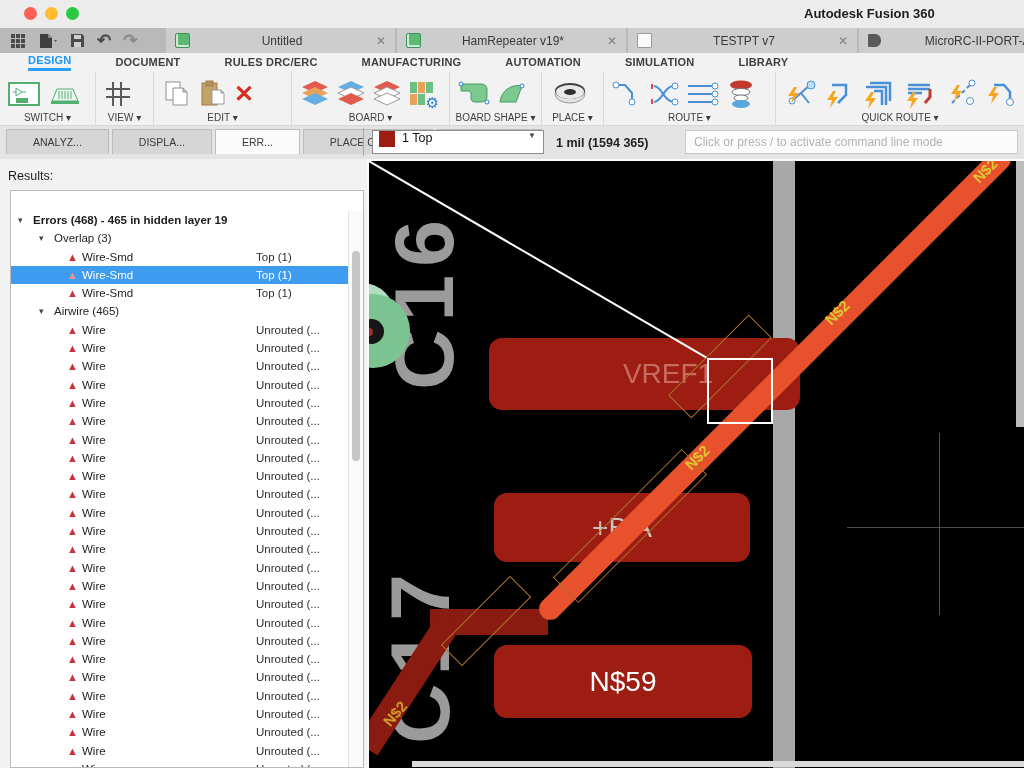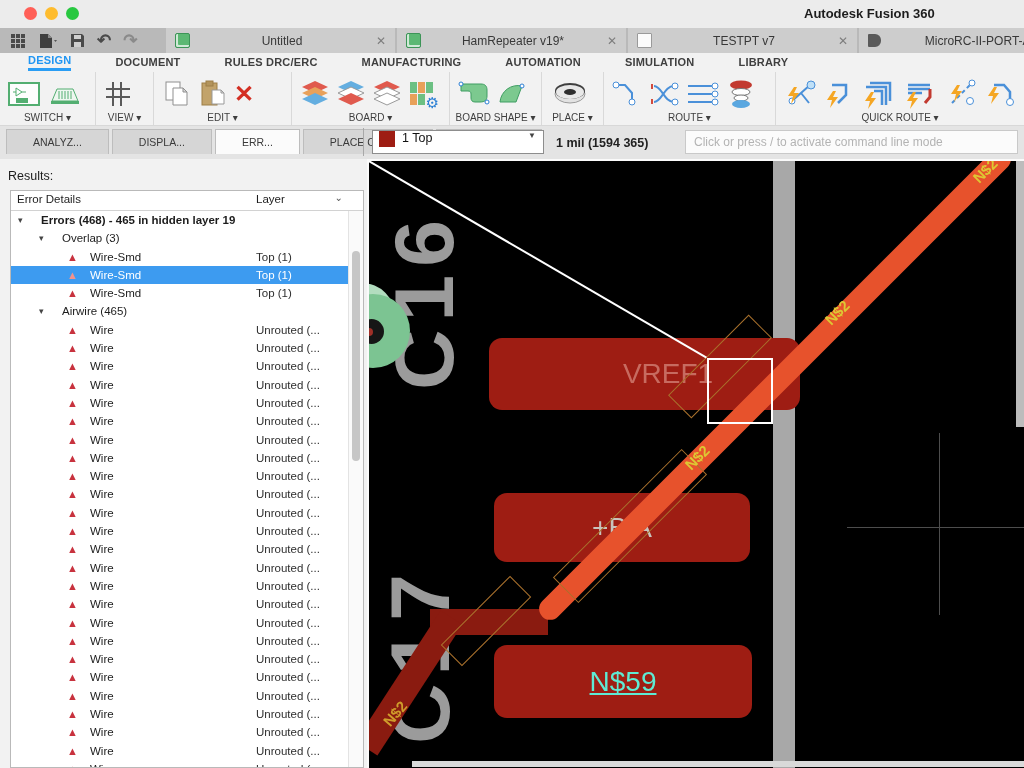--- a/index.html
+++ b/index.html
@@ -63,42 +63,42 @@
   #ehead .h1{position:absolute;left:6px;top:2px;}
   #ehead .h2{position:absolute;left:245px;top:2px;}
   #ehead .hc{position:absolute;right:20px;top:1px;color:#555;font-size:10px;}
   #error-tree{position:absolute;left:0;top:20px;right:14px;bottom:0;overflow:hidden;}
   .trow{position:relative;height:18.3px;line-height:18.3px;font-size:11.5px;color:#1c1c1c;white-space:nowrap;}
   .trow.sel{background:#3d9bf0;color:#fff;}
   .trow.sel .tlayer{color:#fff;}
   .trow .arrow{position:absolute;font-size:9px;color:#444;top:0;}
   .trow .warn{position:absolute;font-size:11px;color:#c8323e;top:0;}
   .trow.sel .warn{color:#f2938d;}
-  .tlabel{position:absolute;top:0;margin-left:8px;}
+  .tlabel{position:absolute;top:0;}
   .tlabel.b{font-weight:bold;}
   .tlayer{position:absolute;left:245px;top:0;color:#2e2e2e;}
   #escroll{position:absolute;right:0;top:20px;bottom:0;width:14px;background:#fafafa;border-left:1px solid #e3e3e3;}
   #ethumb{position:absolute;left:3px;top:40px;width:8px;height:210px;border-radius:4px;background:#c6c6c6;}
 
   
   #canvas{left:367px;top:159px;width:657px;height:609px;background:#000;overflow:hidden;}
   #cv-top{left:0;top:0;width:657px;height:2px;background:#fafafa;z-index:10;}
   #cv-left{left:0;top:0;width:2px;height:609px;background:#fafafa;z-index:10;}
   .silk{color:#9b9b9b;font-size:84px;font-weight:bold;letter-spacing:8px;width:260px;height:92px;text-align:center;transform:rotate(-90deg);z-index:1;line-height:92px;}
   #silk-1{left:-73px;top:96px;}
   #silk-2{left:-77px;top:450px;}
   #via-halo{left:-38px;top:124px;width:66px;height:66px;border-radius:50%;background:#b2ddbf;z-index:2;}
   #via{left:-31px;top:135px;width:74px;height:74px;border-radius:50%;background:#7cc492;z-index:2;}
   #via-hole{left:-8px;top:160px;width:25px;height:25px;border-radius:50%;background:#161616;z-index:2;}
   #via-dot{left:-2px;top:169px;width:8px;height:8px;border-radius:50%;background:#a03028;z-index:2;}
   .pad{background:#9e1d13;border-radius:13px;z-index:3;display:flex;align-items:center;justify-content:center;font-size:28px;}
   #pad-0{left:130px;top:27px;width:256px;height:71px;color:#d0837c;}
   #pad-1{left:122px;top:179px;width:264px;height:72px;color:#c76b60;padding-left:47px;}
   #pad-2{left:127px;top:334px;width:256px;height:69px;color:#c8c3bc;}
-  #pad-3{left:127px;top:486px;width:258px;height:73px;color:#5eead4;text-decoration:underline;}
+  #pad-3{left:127px;top:486px;width:258px;height:73px;color:#ffffff;}
   #graybar{left:406px;top:0;width:22px;height:609px;background:#a8a8a8;z-index:2;}
   #rightstrip{left:649px;top:0;width:8px;height:268px;background:#bcbcbc;z-index:2;}
   #cross-v{left:572px;top:274px;width:1px;height:182px;background:#4d4d4d;z-index:2;}
   #cross-h{left:480px;top:368px;width:177px;height:1px;background:#4d4d4d;z-index:2;}
   #dkred-h{left:63px;top:450px;width:118px;height:26px;background:#8a1b10;z-index:4;}
   #dkred-d{left:-36px;top:511px;width:156px;height:26px;background:#8a1b10;transform:rotate(-57deg);z-index:4;}
   #trace{left:79px;top:214px;width:658px;height:22px;border-radius:11px;background:#e7522c;transform:rotate(-45deg);z-index:5;}
   .hl{border:1px solid #a9712c;transform:rotate(-45deg);z-index:6;}
   #hl-1{left:296px;top:191px;width:112px;height:31px;}
   #hl-2{left:172px;top:349px;width:180px;height:34px;}
@@ -391,25 +391,20 @@
     <span id="layer-value">1 Top</span>
     <span id="layer-caret">▼</span>
   </div>
   <div id="coords" class="abs">1 mil (1594 365)</div>
   <input id="cmdline" class="abs" type="text" placeholder="Click or press / to activate command line mode" style="">
 </div>
 
 <div id="results" class="abs">
   <div id="results-title" class="abs">Results:</div>
   <div id="etable" class="abs">
-    <div id="ehead">
-      <span class="h1">Error Details</span>
-      <span class="h2">Layer</span>
-      <span class="hc">⌄</span>
-    </div>
     <div id="error-tree">
         <div class="trow">
           <span class="arrow" style="left: 7px;">▾</span>
           <span class="tlabel b" style="left: 22px;">Errors (468) - 465 in hidden layer 19</span>
         </div>
         <div class="trow">
           <span class="arrow" style="left: 28px;">▾</span>
           <span class="tlabel" style="left: 43px;">Overlap (3)</span>
         </div>
         <div class="trow">

